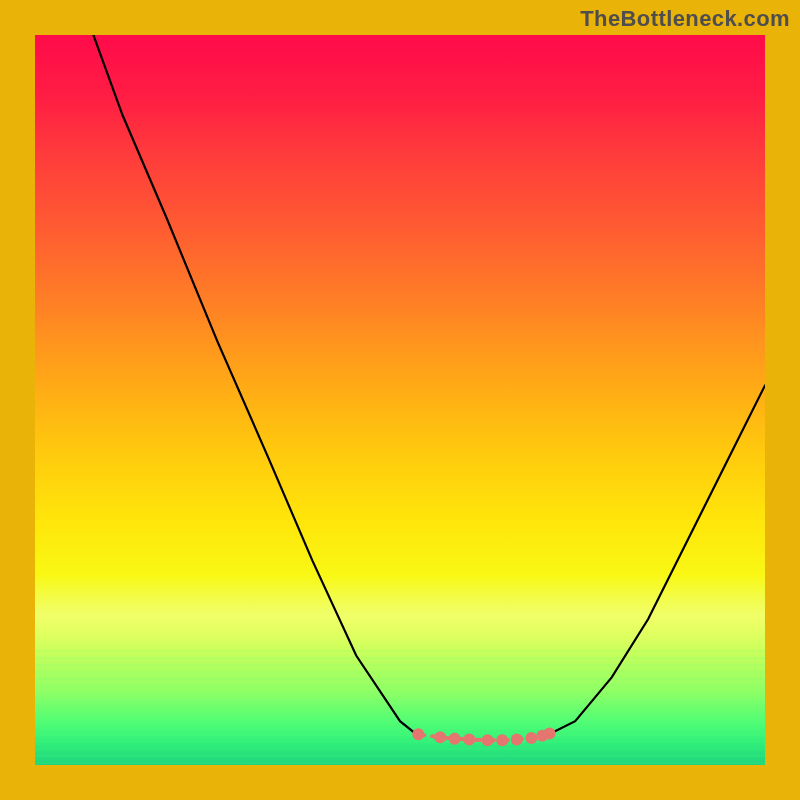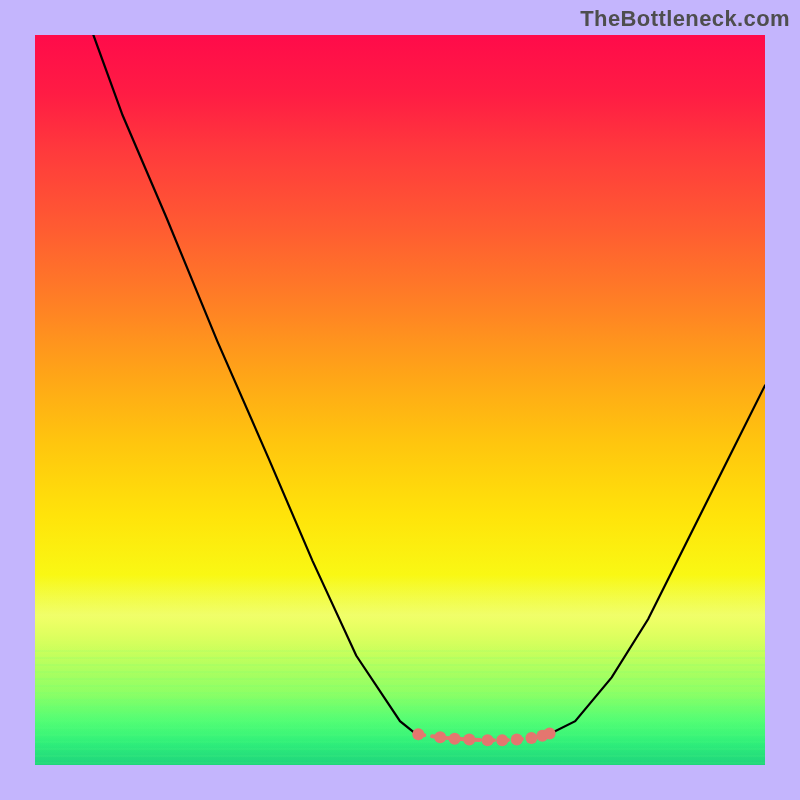--- a/index.html
+++ b/index.html
@@ -8,21 +8,21 @@
     width: 800px;
     height: 800px;
     background: #000;
     overflow: hidden;
     font-family: Arial, Helvetica, sans-serif;
   }
   .frame {
     position: relative;
     width: 800px;
     height: 800px;
-    background: #c4b5fd;
+    background: #eab308;
   }
   .watermark {
     position: absolute;
     top: 6px;
     right: 10px;
     color: #4e4e4e;
     font-size: 22px;
     font-weight: 600;
     letter-spacing: 0.4px;
     user-select: none;

